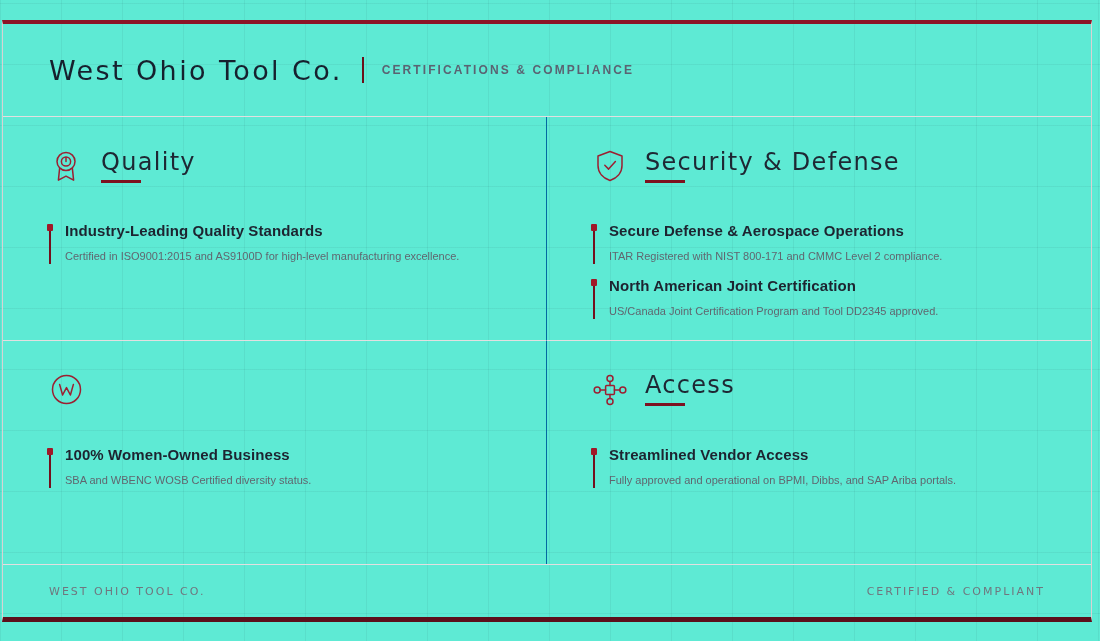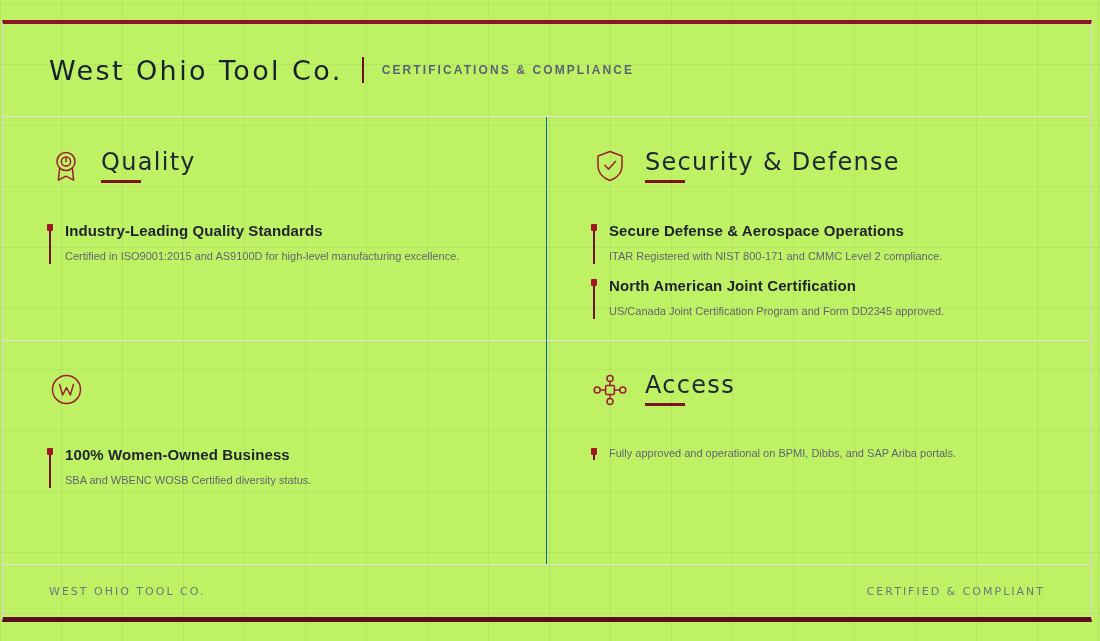--- a/index.html
+++ b/index.html
@@ -12,21 +12,21 @@
     background: #ffffff;
     font-family: "Liberation Sans", sans-serif;
     overflow: hidden;
   }
 
   
   .page {
     position: relative;
     width: 1100px;
     height: 641px;
-    background: #bef264;
+    background: #5eead4;
   }
 
   
   .grid-bg {
     position: absolute;
     left: 0; top: 0;
     width: 1100px; height: 641px;
     background-image:
       linear-gradient(to right, rgba(15,23,42,0.055) 1px, transparent 1px),
       linear-gradient(to bottom, rgba(15,23,42,0.055) 1px, transparent 1px);
@@ -252,21 +252,21 @@
         </div>
         <div class="item-list">
           <div class="item">
             <span class="item-bar"></span>
             <p class="item-title">Secure Defense &amp; Aerospace Operations</p>
             <p class="item-desc">ITAR Registered with NIST 800-171 and CMMC Level 2 compliance.</p>
           </div>
           <div class="item">
             <span class="item-bar"></span>
             <p class="item-title">North American Joint Certification</p>
-            <p class="item-desc">US/Canada Joint Certification Program and Form DD2345 approved.</p>
+            <p class="item-desc">US/Canada Joint Certification Program and Tool DD2345 approved.</p>
           </div>
         </div>
       </div>
 
       <div class="quad col-left">
         <div class="sec-head">
           <span class="sec-icon">
             <svg width="31" height="31" viewBox="0 0 31 31" fill="none" stroke="currentColor" stroke-width="1.5" stroke-linecap="round" stroke-linejoin="round">
               <circle cx="15.5" cy="15.5" r="14"></circle>
               <path d="M8.6 10.4 L11.6 21 L15.5 13.6 L19.4 21 L22.4 10.4"></path>
@@ -298,20 +298,21 @@
             </svg>
           </span>
           <span class="sec-title-wrap">
             <span class="sec-title">Access</span>
             <span class="sec-underline"></span>
           </span>
         </div>
         <div class="item-list">
           <div class="item">
             <span class="item-bar"></span>
+            <p class="item-title">Streamlined Vendor Access</p>
             <p class="item-desc">Fully approved and operational on BPMI, Dibbs, and SAP Ariba portals.</p>
           </div>
         </div>
       </div>
 
     </div>
 
     <div class="card-footer">
       <span class="footer-text">WEST OHIO TOOL CO.</span>
       <span class="footer-text">CERTIFIED &amp; COMPLIANT</span>

